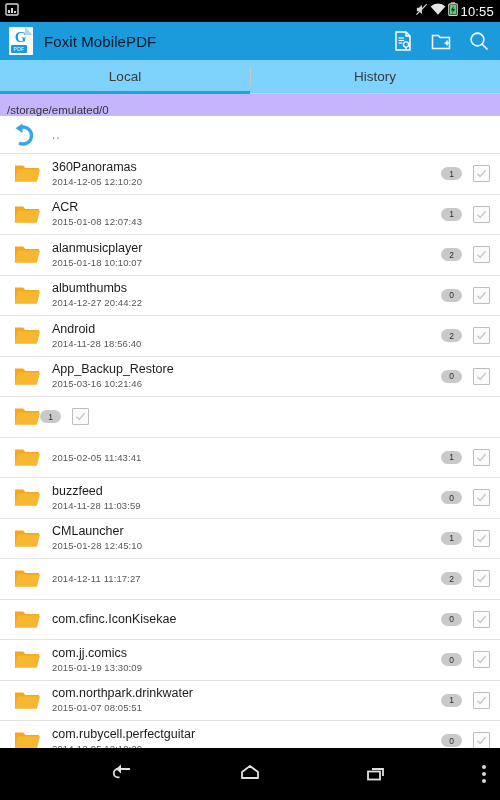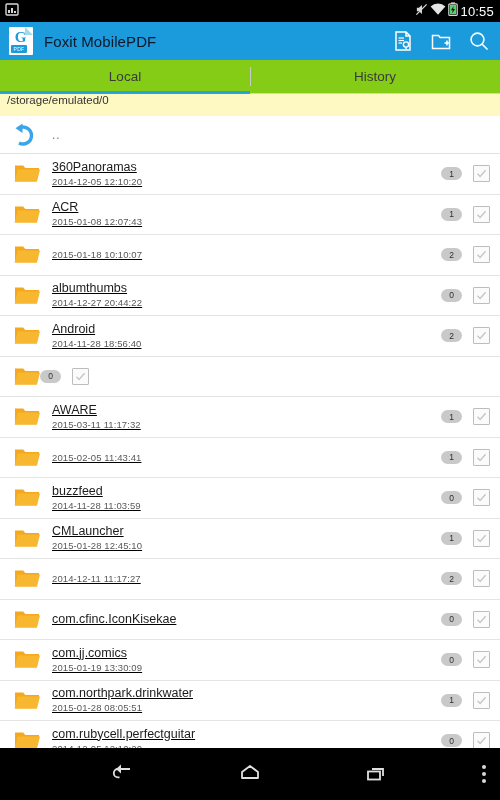--- a/index.html
+++ b/index.html
@@ -45,60 +45,60 @@
     font-size:5px; line-height:8px; text-align:center; letter-spacing:.3px;
   }
   .app-title {
     color:#0f172a; font-size:15px; margin-left:8px; letter-spacing:.1px;
   }
   .appbar-actions { margin-left:auto; display:flex; align-items:center; gap:16px; }
   .ab-icon { width:22px; height:22px; display:block; cursor:pointer; }
 
   
   .tabbar {
-    height:34px; flex:0 0 34px; background:#84cc16;
+    height:34px; flex:0 0 34px; background:#7dd3fc;
     display:flex; position:relative; border-bottom:1px solid #d2d2d2;
   }
   .tab {
     flex:1 1 0; display:flex; align-items:center; justify-content:center;
     font-size:13.5px; color:#3a3a3a; position:relative; cursor:pointer;
   }
   .tab + .tab::before {
     content:""; position:absolute; left:0; top:7px; bottom:7px;
     width:1px; background:#c8c8c8;
   }
   .tab.active::after {
     content:""; position:absolute; left:0; right:0; bottom:-1px;
     height:3px; background:#22a3e0;
   }
 
   
   .pathbar {
-    height:22px; flex:0 0 22px; display:flex; align-items:flex-start;
-    padding-left:7px; font-size:11.5px; color:#333333; background:#fef9c3;
+    height:22px; flex:0 0 22px; display:flex; align-items:flex-end;
+    padding-left:7px; font-size:11.5px; color:#333333; background:#c4b5fd;
   }
 
   
   .uprow {
     height:38px; flex:0 0 38px; display:flex; align-items:center;
     padding-left:10px; background:#ffffff; border-bottom:1px solid #e2e2e2;
     cursor:pointer;
   }
   .up-icon { width:28px; height:26px; flex:0 0 28px; }
   .up-label { font-size:12px; color:#7c7c7c; margin-left:14px; letter-spacing:1px; }
 
   
   .list { flex:1 1 auto; overflow:hidden; background:#ffffff; }
   .row {
     height:40.5px; display:flex; align-items:center;
     padding:0 10px 0 10px; border-bottom:1px solid #e4e4e4;
     background:#ffffff; cursor:pointer;
   }
   .folder-icon { width:26px; height:21px; flex:0 0 26px; margin-left:4px; }
-  .row-text { margin-left:12px; flex:1 1 auto; min-width:0;text-decoration:underline; }
+  .row-text { margin-left:12px; flex:1 1 auto; min-width:0; }
   .row-name {
     font-size:12.5px; color:#1c1c1c; line-height:15px;
     white-space:nowrap; overflow:hidden; text-overflow:ellipsis;
   }
   .row-date {
     font-size:9.5px; color:#585858; line-height:13px;
     white-space:nowrap; letter-spacing:.1px;
   }
   .badge {
     flex:0 0 auto; min-width:21px; height:13px; border-radius:7px;
@@ -263,20 +263,21 @@
           </svg>
         </div>
       </div>
       <div class="row">
         <span class="folder-icon"><svg width="26" height="21" viewBox="0 0 26 21">
             <path d="M1 2.5 h8.2 l2 2.6 h13.8 v4 H1 z" fill="#f4a81d"></path>
             <path d="M1 6.5 h24 l-2.4 12 H1 z" fill="#f4a81d"></path>
             <path d="M3.6 6.5 h22.4 l-3 12 H0.6 z" fill="#f7b731"></path>
           </svg></span>
         <div class="row-text">
+          <div class="row-name">alanmusicplayer</div>
           <div class="row-date">2015-01-18 10:10:07</div>
         </div>
         <div class="badge">2</div>
         <div class="checkbox">
           <svg width="13" height="13" viewBox="0 0 13 13">
             <path d="M2.5 6.8 L5.1 9.4 L10.6 3.2" fill="none" stroke="#c6c6c6" stroke-width="1.4"></path>
           </svg>
         </div>
       </div>
       <div class="row">
@@ -312,37 +313,37 @@
             <path d="M2.5 6.8 L5.1 9.4 L10.6 3.2" fill="none" stroke="#c6c6c6" stroke-width="1.4"></path>
           </svg>
         </div>
       </div>
       <div class="row">
         <span class="folder-icon"><svg width="26" height="21" viewBox="0 0 26 21">
             <path d="M1 2.5 h8.2 l2 2.6 h13.8 v4 H1 z" fill="#f4a81d"></path>
             <path d="M1 6.5 h24 l-2.4 12 H1 z" fill="#f4a81d"></path>
             <path d="M3.6 6.5 h22.4 l-3 12 H0.6 z" fill="#f7b731"></path>
           </svg></span>
+        <div class="row-text">
+          <div class="row-name">App_Backup_Restore</div>
+          <div class="row-date">2015-03-16 10:21:46</div>
+        </div>
         <div class="badge">0</div>
         <div class="checkbox">
           <svg width="13" height="13" viewBox="0 0 13 13">
             <path d="M2.5 6.8 L5.1 9.4 L10.6 3.2" fill="none" stroke="#c6c6c6" stroke-width="1.4"></path>
           </svg>
         </div>
       </div>
       <div class="row">
         <span class="folder-icon"><svg width="26" height="21" viewBox="0 0 26 21">
             <path d="M1 2.5 h8.2 l2 2.6 h13.8 v4 H1 z" fill="#f4a81d"></path>
             <path d="M1 6.5 h24 l-2.4 12 H1 z" fill="#f4a81d"></path>
             <path d="M3.6 6.5 h22.4 l-3 12 H0.6 z" fill="#f7b731"></path>
           </svg></span>
-        <div class="row-text">
-          <div class="row-name">AWARE</div>
-          <div class="row-date">2015-03-11 11:17:32</div>
-        </div>
         <div class="badge">1</div>
         <div class="checkbox">
           <svg width="13" height="13" viewBox="0 0 13 13">
             <path d="M2.5 6.8 L5.1 9.4 L10.6 3.2" fill="none" stroke="#c6c6c6" stroke-width="1.4"></path>
           </svg>
         </div>
       </div>
       <div class="row">
         <span class="folder-icon"><svg width="26" height="21" viewBox="0 0 26 21">
             <path d="M1 2.5 h8.2 l2 2.6 h13.8 v4 H1 z" fill="#f4a81d"></path>
@@ -443,21 +444,21 @@
         </div>
       </div>
       <div class="row">
         <span class="folder-icon"><svg width="26" height="21" viewBox="0 0 26 21">
             <path d="M1 2.5 h8.2 l2 2.6 h13.8 v4 H1 z" fill="#f4a81d"></path>
             <path d="M1 6.5 h24 l-2.4 12 H1 z" fill="#f4a81d"></path>
             <path d="M3.6 6.5 h22.4 l-3 12 H0.6 z" fill="#f7b731"></path>
           </svg></span>
         <div class="row-text">
           <div class="row-name">com.northpark.drinkwater</div>
-          <div class="row-date">2015-01-28 08:05:51</div>
+          <div class="row-date">2015-01-07 08:05:51</div>
         </div>
         <div class="badge">1</div>
         <div class="checkbox">
           <svg width="13" height="13" viewBox="0 0 13 13">
             <path d="M2.5 6.8 L5.1 9.4 L10.6 3.2" fill="none" stroke="#c6c6c6" stroke-width="1.4"></path>
           </svg>
         </div>
       </div>
       <div class="row">
         <span class="folder-icon"><svg width="26" height="21" viewBox="0 0 26 21">

